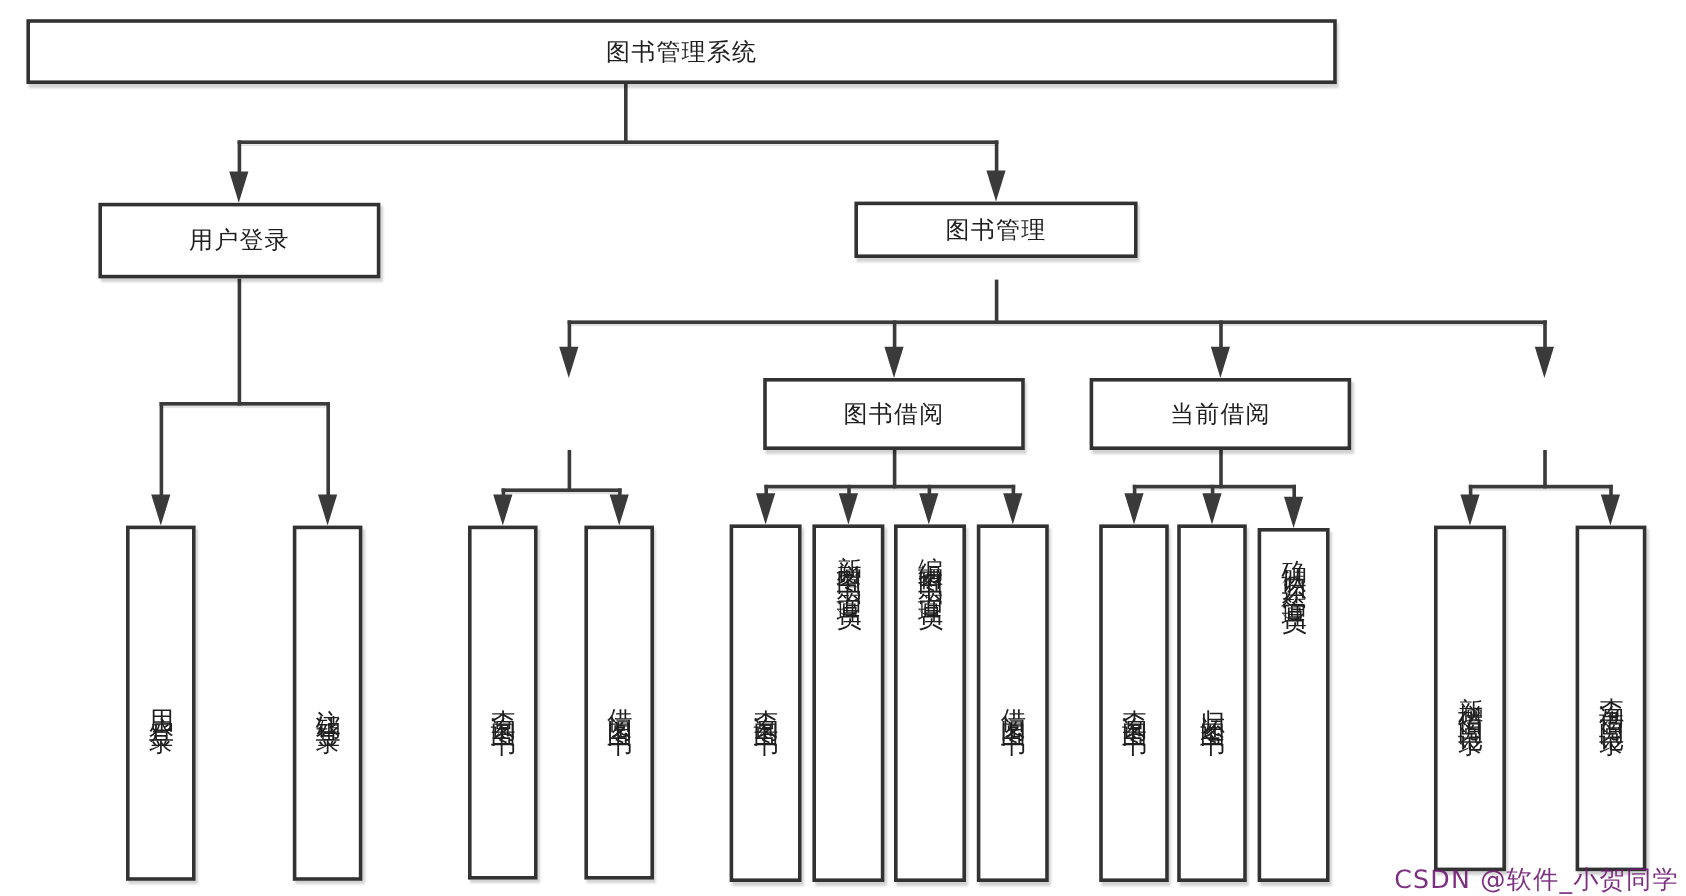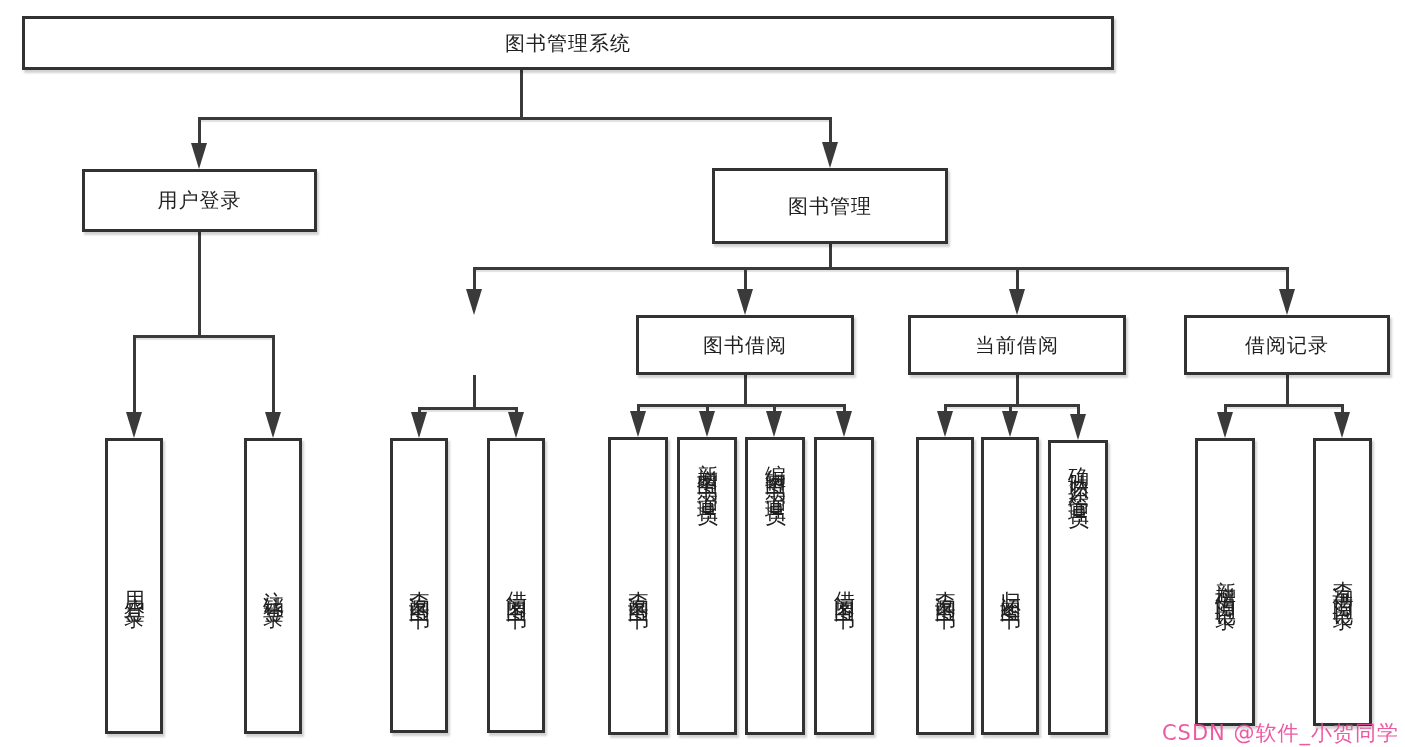--- a/index.html
+++ b/index.html
@@ -17,21 +17,21 @@
     writing-mode:vertical-rl;text-orientation:mixed;
     font-size:21px;letter-spacing:6px;line-height:1;
   }
   .leaf.top{align-items:flex-start;}
   .leaf.top span{padding-top:7px;}
   .v{position:absolute;width:3px;background:#3a3a3a;}
   .h{position:absolute;height:3px;background:#3a3a3a;box-shadow:0 2px 1px rgba(0,0,0,0.12);}
   .a{position:absolute;width:0;height:0;border-left:8px solid transparent;
      border-right:8px solid transparent;border-top:26px solid #3a3a3a;}
   .watermark{
-    position:absolute;right:6px;bottom:0;font-size:21px;color:#ec4899;opacity:.9;
+    position:absolute;right:6px;bottom:0;font-size:21px;color:#701a75;opacity:.9;
     letter-spacing:1px;
   }
 </style>
 </head>
 <body>
 
 <div class="canvas">
 
   <div class="v" style="left:520px;top:70px;height:49px;"></div>
   <div class="h" style="left:198px;top:117px;width:634px;"></div>
@@ -92,32 +92,29 @@
   <div class="v" style="left:1341px;top:404px;height:9px;"></div>
   <div class="a" style="left:1334px;top:412px;"></div>
 
   <div class="box hnode" style="left:22px;top:16px;width:1092px;height:54px;">
     <span>图书管理系统</span>
   </div>
 
   <div class="box hnode" style="left:82px;top:169px;width:235px;height:63px;">
     <span>用户登录</span>
   </div>
-  <div class="box hnode" style="left:712px;top:168px;width:236px;height:76px;">
+  <div class="box hnode" style="left:712px;top:168px;width:236px;height:47px;">
     <span>图书管理</span>
   </div>
 
   <div class="box hnode" style="left:908px;top:315px;width:218px;height:60px;">
     <span>当前借阅</span>
   </div>
   <div class="box hnode" style="left:636px;top:315px;width:218px;height:60px;">
     <span>图书借阅</span>
-  </div>
-  <div class="box hnode" style="left:1184px;top:315px;width:206px;height:60px;">
-    <span>借阅记录</span>
   </div>
 
   <div class="box leaf" style="left:105px;top:438px;width:58px;height:296px;">
     <span>用户登录</span>
   </div>
   <div class="box leaf" style="left:244px;top:438px;width:58px;height:296px;">
     <span>注销登录</span>
   </div>
 
   <div class="box leaf" style="left:390px;top:438px;width:58px;height:295px;">

